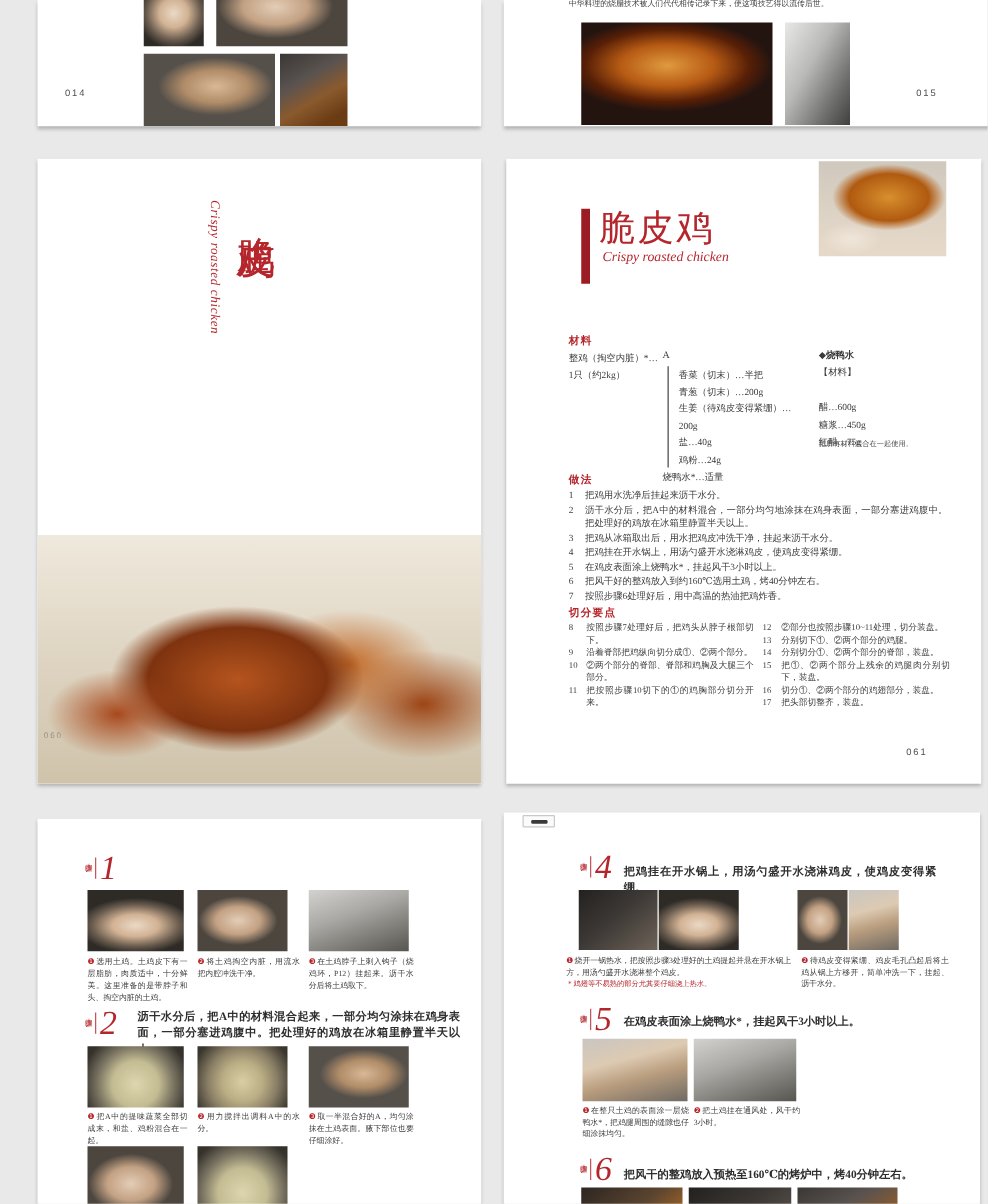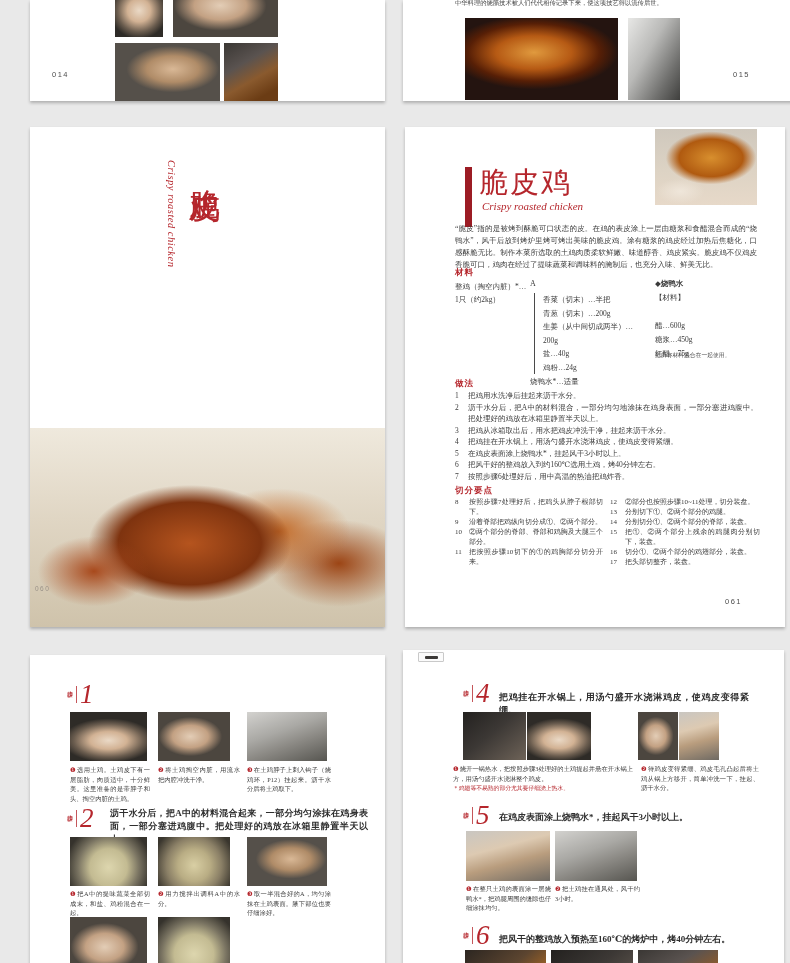--- a/index.html
+++ b/index.html
@@ -86,29 +86,28 @@
   <div class="photo ph-chopped" style="left:0;top:301px;width:355px;height:199px"></div>
   <div class="pnum" style="left:5px;top:458px;color:#9a9288;font-size:6.5px">060</div>
 </div>
 
 <div class="page" style="left:405px;top:127px;width:380px;height:500px">
   <div class="abs" style="left:60px;top:40px;width:7px;height:60px;background:#9c1c24"></div>
   <div class="abs red" style="left:74px;top:36px;font-size:29px;letter-spacing:2px">脆皮鸡</div>
   <div class="abs red" style="left:77px;top:73px;font-size:11px;font-style:italic">Crispy roasted chicken</div>
   <div class="photo ph-plate" style="left:250px;top:2px;width:102px;height:76px"></div>
 
-  <div class="abs body7" style="left:50px;top:96px;width:302px">“脆皮”指的是被烤到酥脆可口状态的皮。在鸡的表皮涂上一层由糖浆和食醋混合而成的“烧鸭水”，风干后放到烤炉里烤可烤出美味的脆皮鸡。涂有糖浆的鸡皮经过加热后焦糖化，口感酥脆无比。制作本菜所选取的土鸡肉质柔软鲜嫩、味道醇香、鸡皮紧实。脆皮鸡不仅鸡皮香脆可口，鸡肉在经过了提味蔬菜和调味料的腌制后，也充分入味、鲜美无比。</div>
 
   <div class="sech" style="left:50px;top:140px">材料</div>
   <div class="abs" style="left:50px;top:153px;width:72px;font-size:7.5px;line-height:13px">整鸡（掏空内脏）*…1只（约2kg）</div>
   <div class="abs" style="left:125px;top:152px;font-size:8px">A</div>
   <div class="abs bracket" style="left:129px;top:166px;width:105px">
     <div>香菜（切末）…半把</div>
     <div>青葱（切末）…200g</div>
-    <div>生姜（从中间切成两半）…200g</div>
+    <div>生姜（待鸡皮变得紧绷）…200g</div>
     <div>盐…40g</div>
     <div>鸡粉…24g</div>
   </div>
   <div class="abs" style="left:125px;top:250px;font-size:7.5px">烧鸭水*…适量</div>
 
   <div class="abs" style="left:250px;top:152px;font-size:7.5px;font-weight:bold">◆烧鸭水</div>
   <div class="abs" style="left:250px;top:166px;font-size:7.5px">【材料】</div>
   <div class="abs" style="left:250px;top:192px;font-size:7.5px;line-height:14px">
     <div>醋…600g</div>
     <div>糖浆…450g</div>

